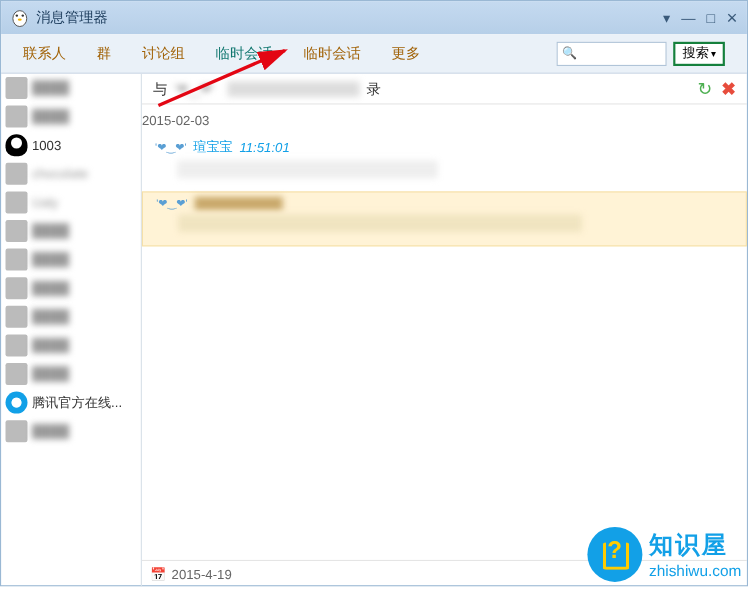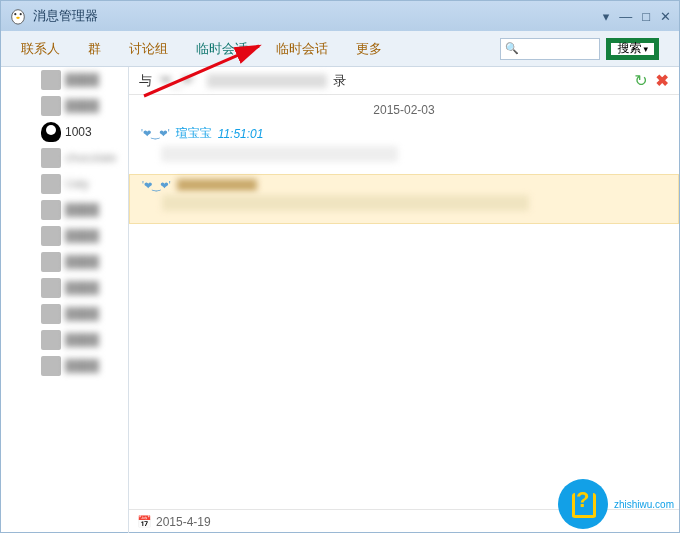--- a/index.html
+++ b/index.html
@@ -9,55 +9,55 @@
 .titlebar-icon { width: 18px; height: 18px; margin-right: 6px; }
 .titlebar-title { font-size: 13px; flex: 1; }
 .titlebar-ctrls { display: flex; gap: 10px; align-items: center; }
 .titlebar-ctrls span { cursor: pointer; color: #3a5a7a; font-size: 13px; }
 .toolbar { height: 36px; background: #eaf1f8; border-bottom: 1px solid #cdd9e5; display: flex; align-items: center; padding: 0 20px; gap: 28px; }
 .tab { color: #a16207; cursor: pointer; font-size: 13px; }
 .tab.active { color: #0f766e; }
 .search-wrap { margin-left: auto; display: flex; align-items: center; gap: 6px; }
 .search-box { width: 100px; height: 22px; border: 1px solid #b0c4d8; background: #fff; display: flex; align-items: center; padding: 0 4px; }
 .search-box input { border: none; outline: none; width: 100%; font-size: 12px; }
-.search-btn { height: 22px; border: 5px solid #15803d; background: #fff; padding: 0 6px; display: flex; align-items: center; cursor: pointer; font-size: 12px; }
+.search-btn { height: 22px; border: 2px solid #15803d; background: #fff; padding: 0 6px; display: flex; align-items: center; cursor: pointer; font-size: 12px; }
 .main { display: flex; height: 466px; }
-.sidebar { width: 128px; border-right: 1px solid #d8e0e8; overflow: hidden; padding-left: 36px; }
+.sidebar { width: 128px; border-right: 1px solid #d8e0e8; overflow: hidden; }
 .contact { height: 26px; display: flex; align-items: center; padding: 0 4px; cursor: pointer; gap: 4px; }
 .avatar { width: 20px; height: 20px; background: #bbb; flex-shrink: 0; border-radius: 2px; }
 .avatar.penguin { background: #000; border-radius: 50% 50% 40% 40%; position: relative; }
 .avatar.penguin::after { content: ''; position: absolute; width: 10px; height: 10px; background: #fff; border-radius: 50%; top: 3px; left: 5px; }
 .avatar.q { background: radial-gradient(circle, #fff 30%, #12a0e7 35%); border-radius: 50%; }
 .contact-name { font-size: 12px; color: #333; white-space: nowrap; overflow: hidden; text-overflow: ellipsis; filter: blur(0); }
 .blurred { filter: blur(3px); color: #999; }
 .chat { flex: 1; display: flex; flex-direction: column; position: relative; }
 .chat-head { height: 28px; display: flex; align-items: center; padding: 0 10px; border-bottom: 1px solid #e5e5e5; font-size: 13px; color: #333; }
 .chat-head-blur { filter: blur(3px); margin: 0 6px; color: #aaa; }
 .chat-actions { margin-left: auto; display: flex; gap: 8px; }
 .refresh-icon { color: #4caf50; font-size: 16px; cursor: pointer; }
 .close-icon { color: #e74c3c; font-size: 16px; cursor: pointer; font-weight: bold; }
-.date-sep { text-align: center; font-size: 12px; color: #666; padding: 8px 0 4px; }
+.date-sep { text-align: left; font-size: 12px; color: #666; padding: 8px 0 4px; }
 .msg { padding: 4px 12px; }
 .msg-head { display: flex; align-items: center; gap: 6px; font-size: 12px; }
 .msg-name { color: #12a0e7; text-align: right; }
 .msg-time { color: #12a0e7; font-style: italic; }
 .msg-body { margin: 4px 0 8px 20px; height: 16px; background: #eee; filter: blur(3px); border-radius: 2px; }
 .msg.highlight { background: #fff3d6; border: 1px solid #f5e0a8; }
 .msg.highlight .msg-body { width: 70%; }
 .heart { color: #5a9fd4; font-size: 10px; }
 .chat-footer { position: absolute; bottom: 0; left: 0; right: 0; height: 24px; border-top: 1px solid #e5e5e5; display: flex; align-items: center; padding: 0 8px; font-size: 12px; color: #666; gap: 4px; }
 .cal-icon { color: #888; }
 .arrow { position: absolute; top: 40px; left: 138px; width: 130px; height: 60px; pointer-events: none; z-index: 10; }
 .watermark { position: absolute; right: 8px; bottom: 6px; display: flex; align-items: center; gap: 6px; z-index: 20; }
 .wm-badge { width: 50px; height: 50px; background: #12a0e7; border-radius: 50%; position: relative; }
 .wm-badge::before { content: '?'; position: absolute; color: #ffcc00; font-size: 22px; font-weight: bold; top: 8px; left: 18px; }
 .wm-badge::after { content: ''; position: absolute; width: 18px; height: 22px; border: 3px solid #ffcc00; border-radius: 3px; top: 14px; left: 14px; border-top: none; }
 .wm-text { display: flex; flex-direction: column; }
 .wm-text-main { font-size: 22px; font-weight: bold; color: #12a0e7; letter-spacing: 2px; }
-.wm-text-sub { font-size: 10px; color: #12a0e7; }
+.wm-text-sub { font-size: 14px; color: #12a0e7; }
 </style>
 </head>
 <body>
 
 <div class="window">
   <div class="titlebar">
     <svg class="titlebar-icon" viewBox="0 0 20 20">
         <ellipse cx="10" cy="11" rx="7" ry="8" fill="#fff" stroke="#555"></ellipse>
         <circle cx="7" cy="8" r="1.2" fill="#333"></circle>
         <circle cx="13" cy="8" r="1.2" fill="#333"></circle>
@@ -140,20 +140,24 @@
         </div>
         <div class="contact">
           <div class="avatar plain"></div>
           <span class="contact-name blurred">████</span>
         </div>
         <div class="contact">
           <div class="avatar plain"></div>
           <span class="contact-name blurred">████</span>
         </div>
         <div class="contact">
+          <div class="avatar q"></div>
+          <span class="contact-name">腾讯官方在线...</span>
+        </div>
+        <div class="contact">
           <div class="avatar plain"></div>
           <span class="contact-name blurred">████</span>
         </div>
       </div>
 
     <div class="chat">
       <div class="chat-head">
         <span>与</span>
         <span class="chat-head-blur">'❤‿❤'</span>
         <span class="chat-head-blur" style="width:120px;height:14px;background:#ddd"></span>
@@ -186,15 +190,16 @@
         <span class="cal-icon">📅</span>
         <span>2015-4-19</span>
       </div>
     </div>
   </div>
 </div>
 
 <div class="watermark">
   <div class="wm-badge"></div>
   <div class="wm-text">
+    <span class="wm-text-main">知识屋</span>
     <span class="wm-text-sub">zhishiwu.com</span>
   </div>
 </div>
 
 </body></html>

